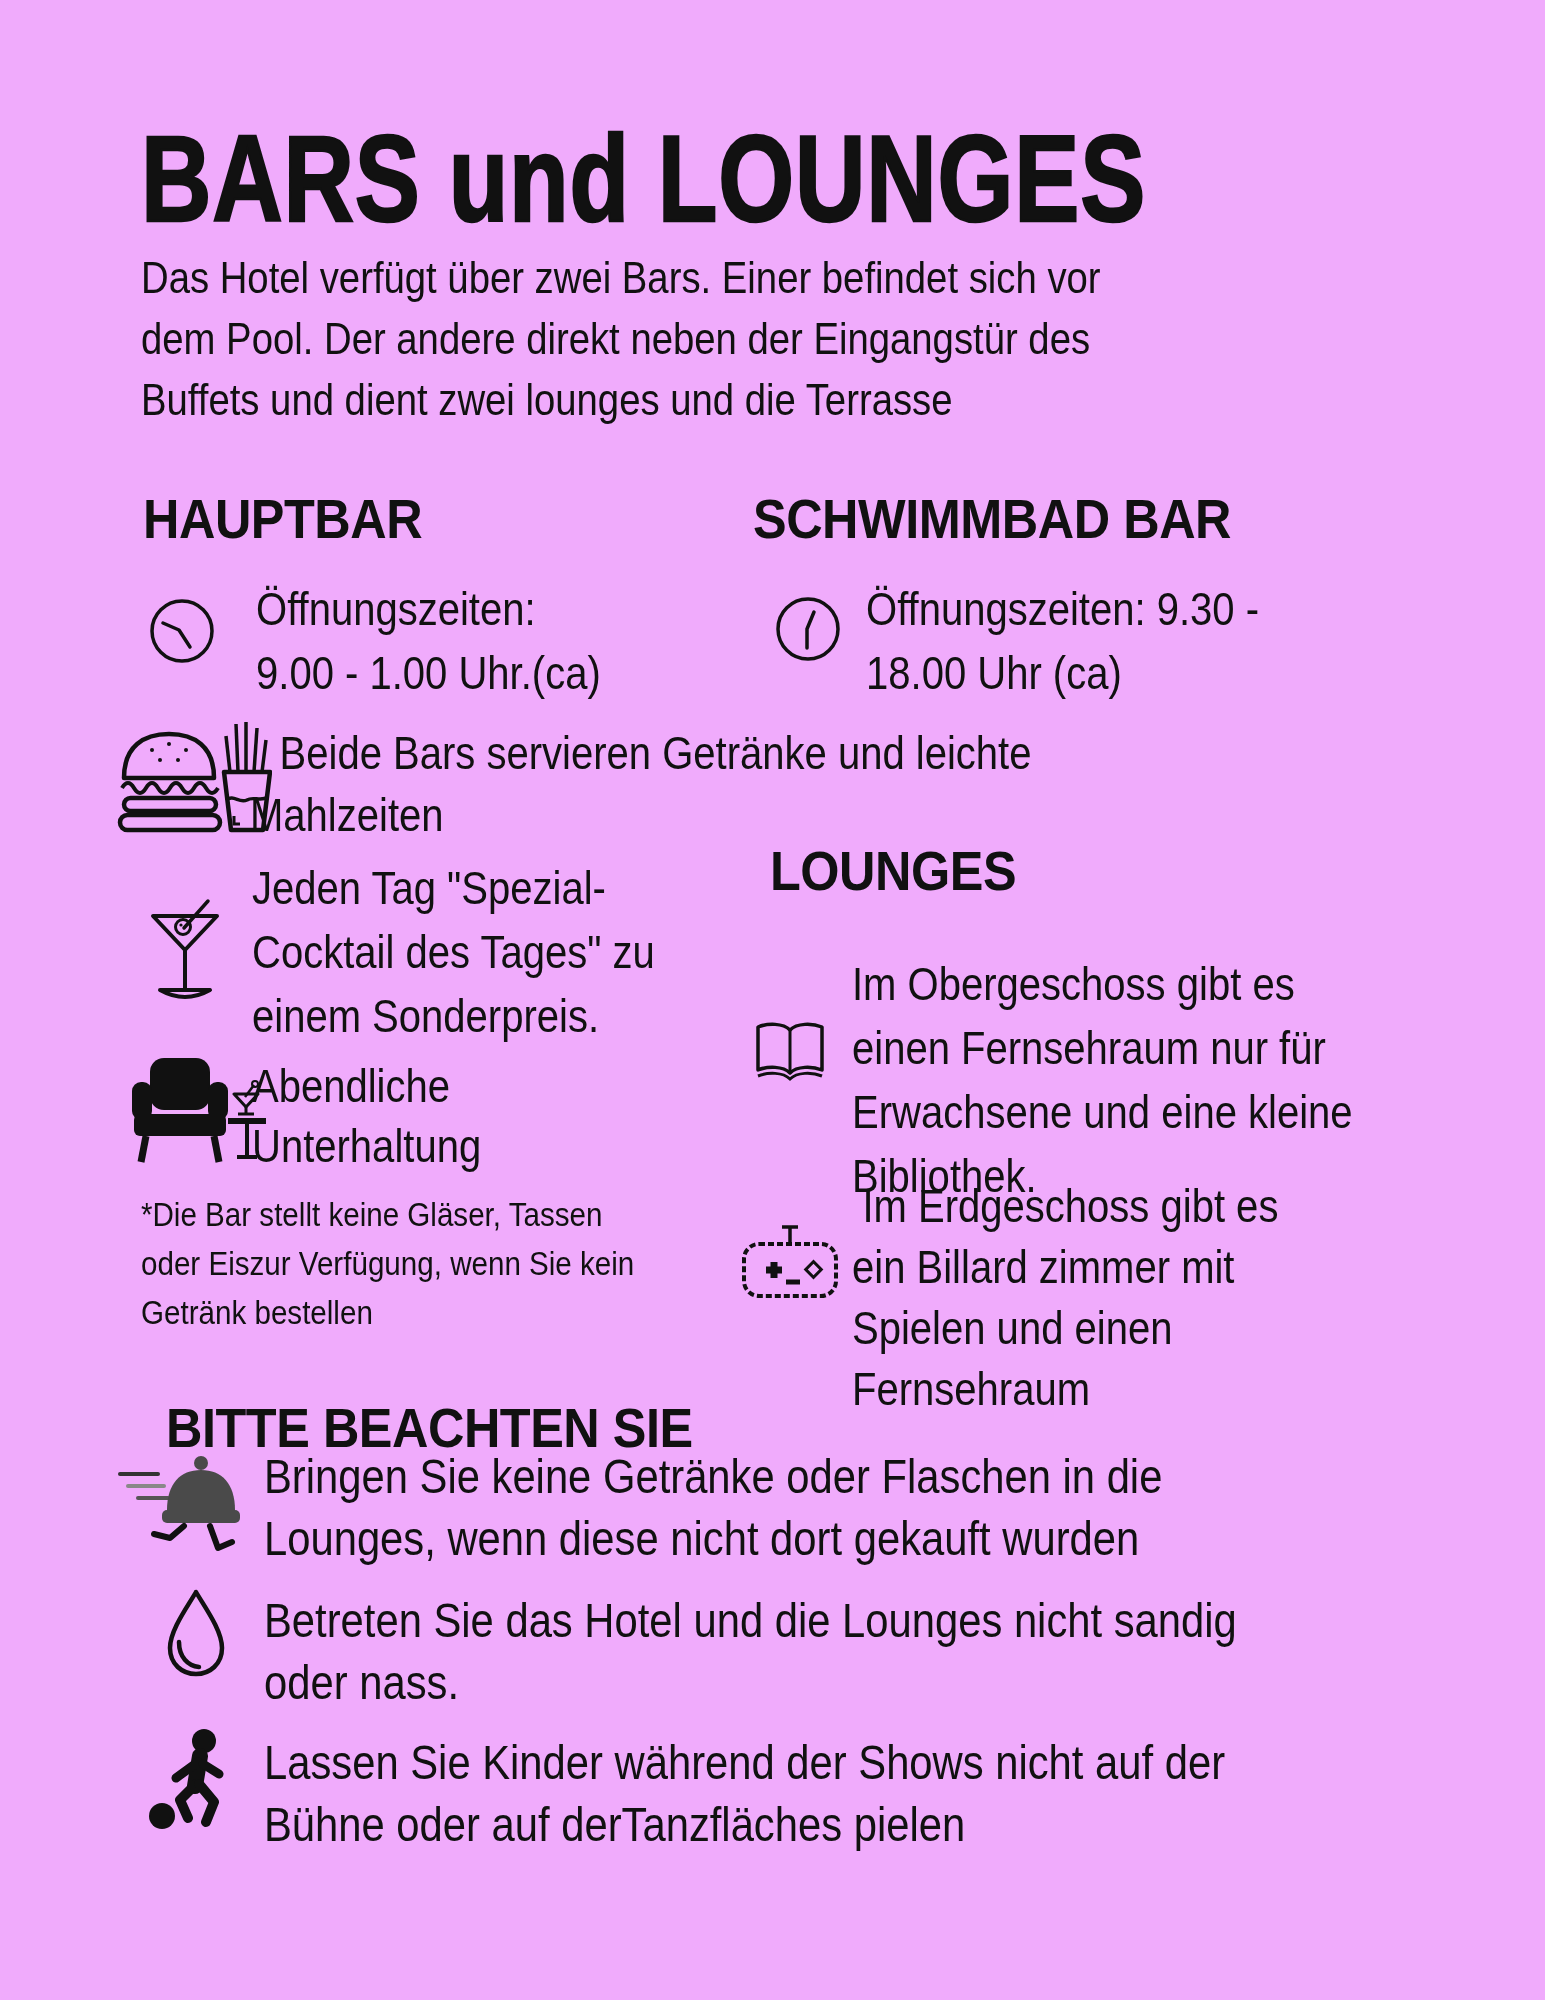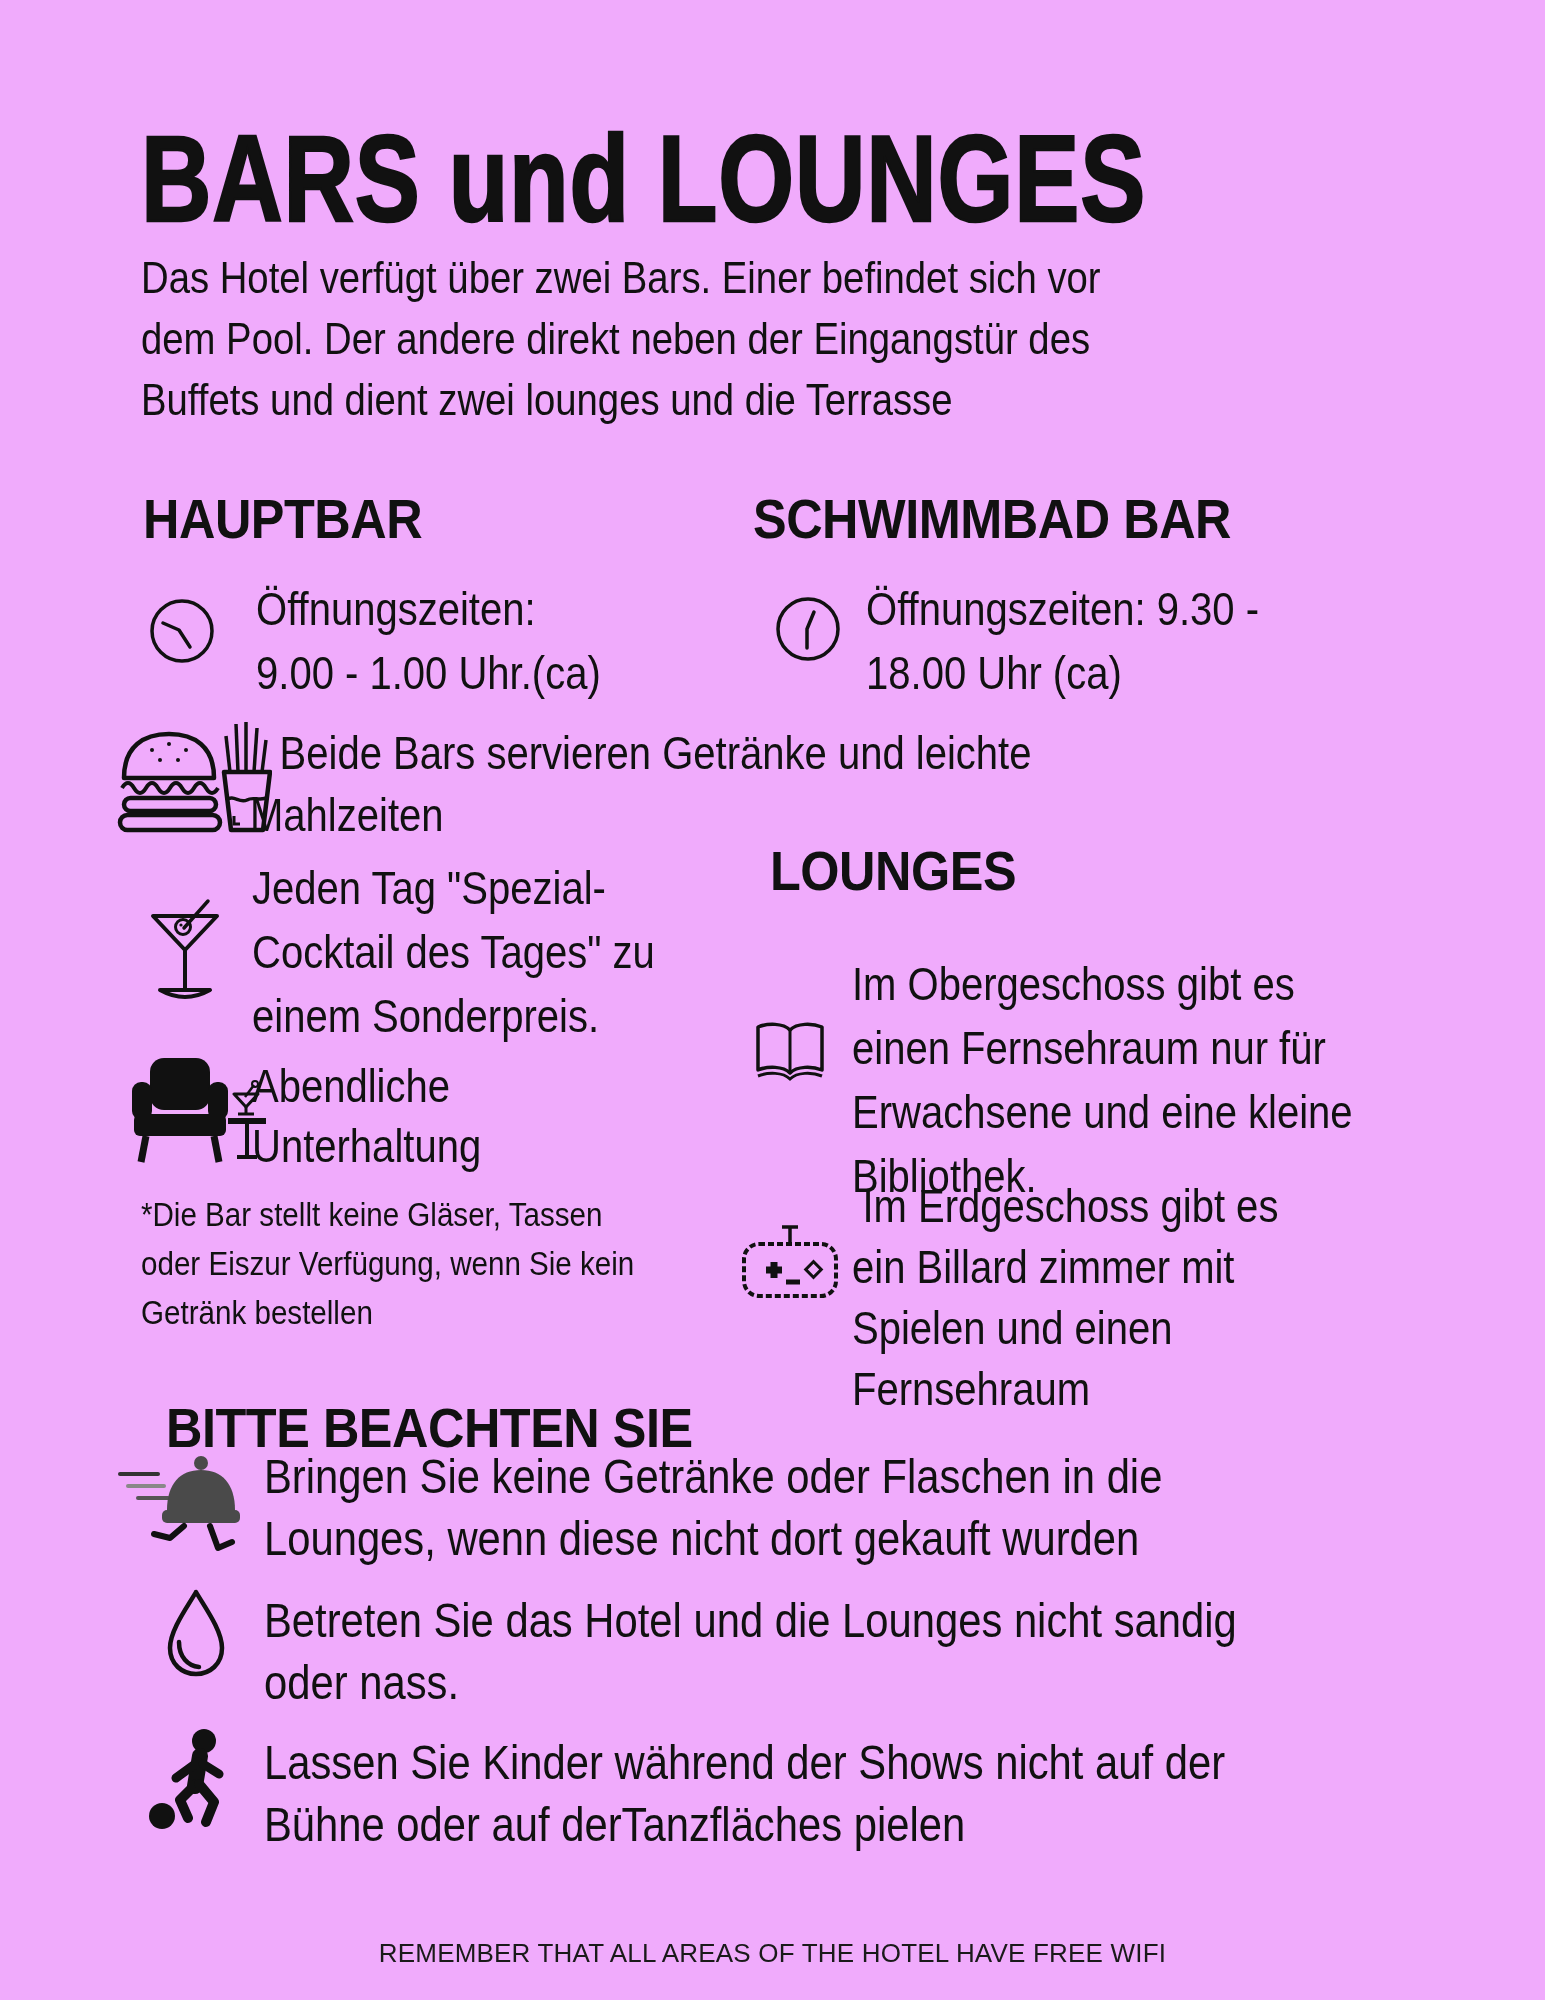--- a/index.html
+++ b/index.html
@@ -208,15 +208,14 @@
       <polyline points="48,58 32,74 40,92" fill="none" stroke="#111" stroke-width="10" stroke-linecap="round" stroke-linejoin="round"></polyline>
       <polyline points="51,58 66,76 58,96" fill="none" stroke="#111" stroke-width="10" stroke-linecap="round" stroke-linejoin="round"></polyline>
       <circle cx="14" cy="90" r="13" fill="#111"></circle>
     </svg>
   </div>
   <div class="abs big" style="left:264px;top:1732px;">
     <div class="ln">Lassen Sie Kinder während der Shows nicht auf der</div>
     <div class="ln">Bühne oder auf derTanzfläches pielen</div>
   </div>
 
-  <div class="abs footer" style="left:0;top:1938px;">REMEMBER THAT ALL AREAS OF THE HOTEL HAVE FREE WIFI</div>
 
 </div>
 
 </body></html>

